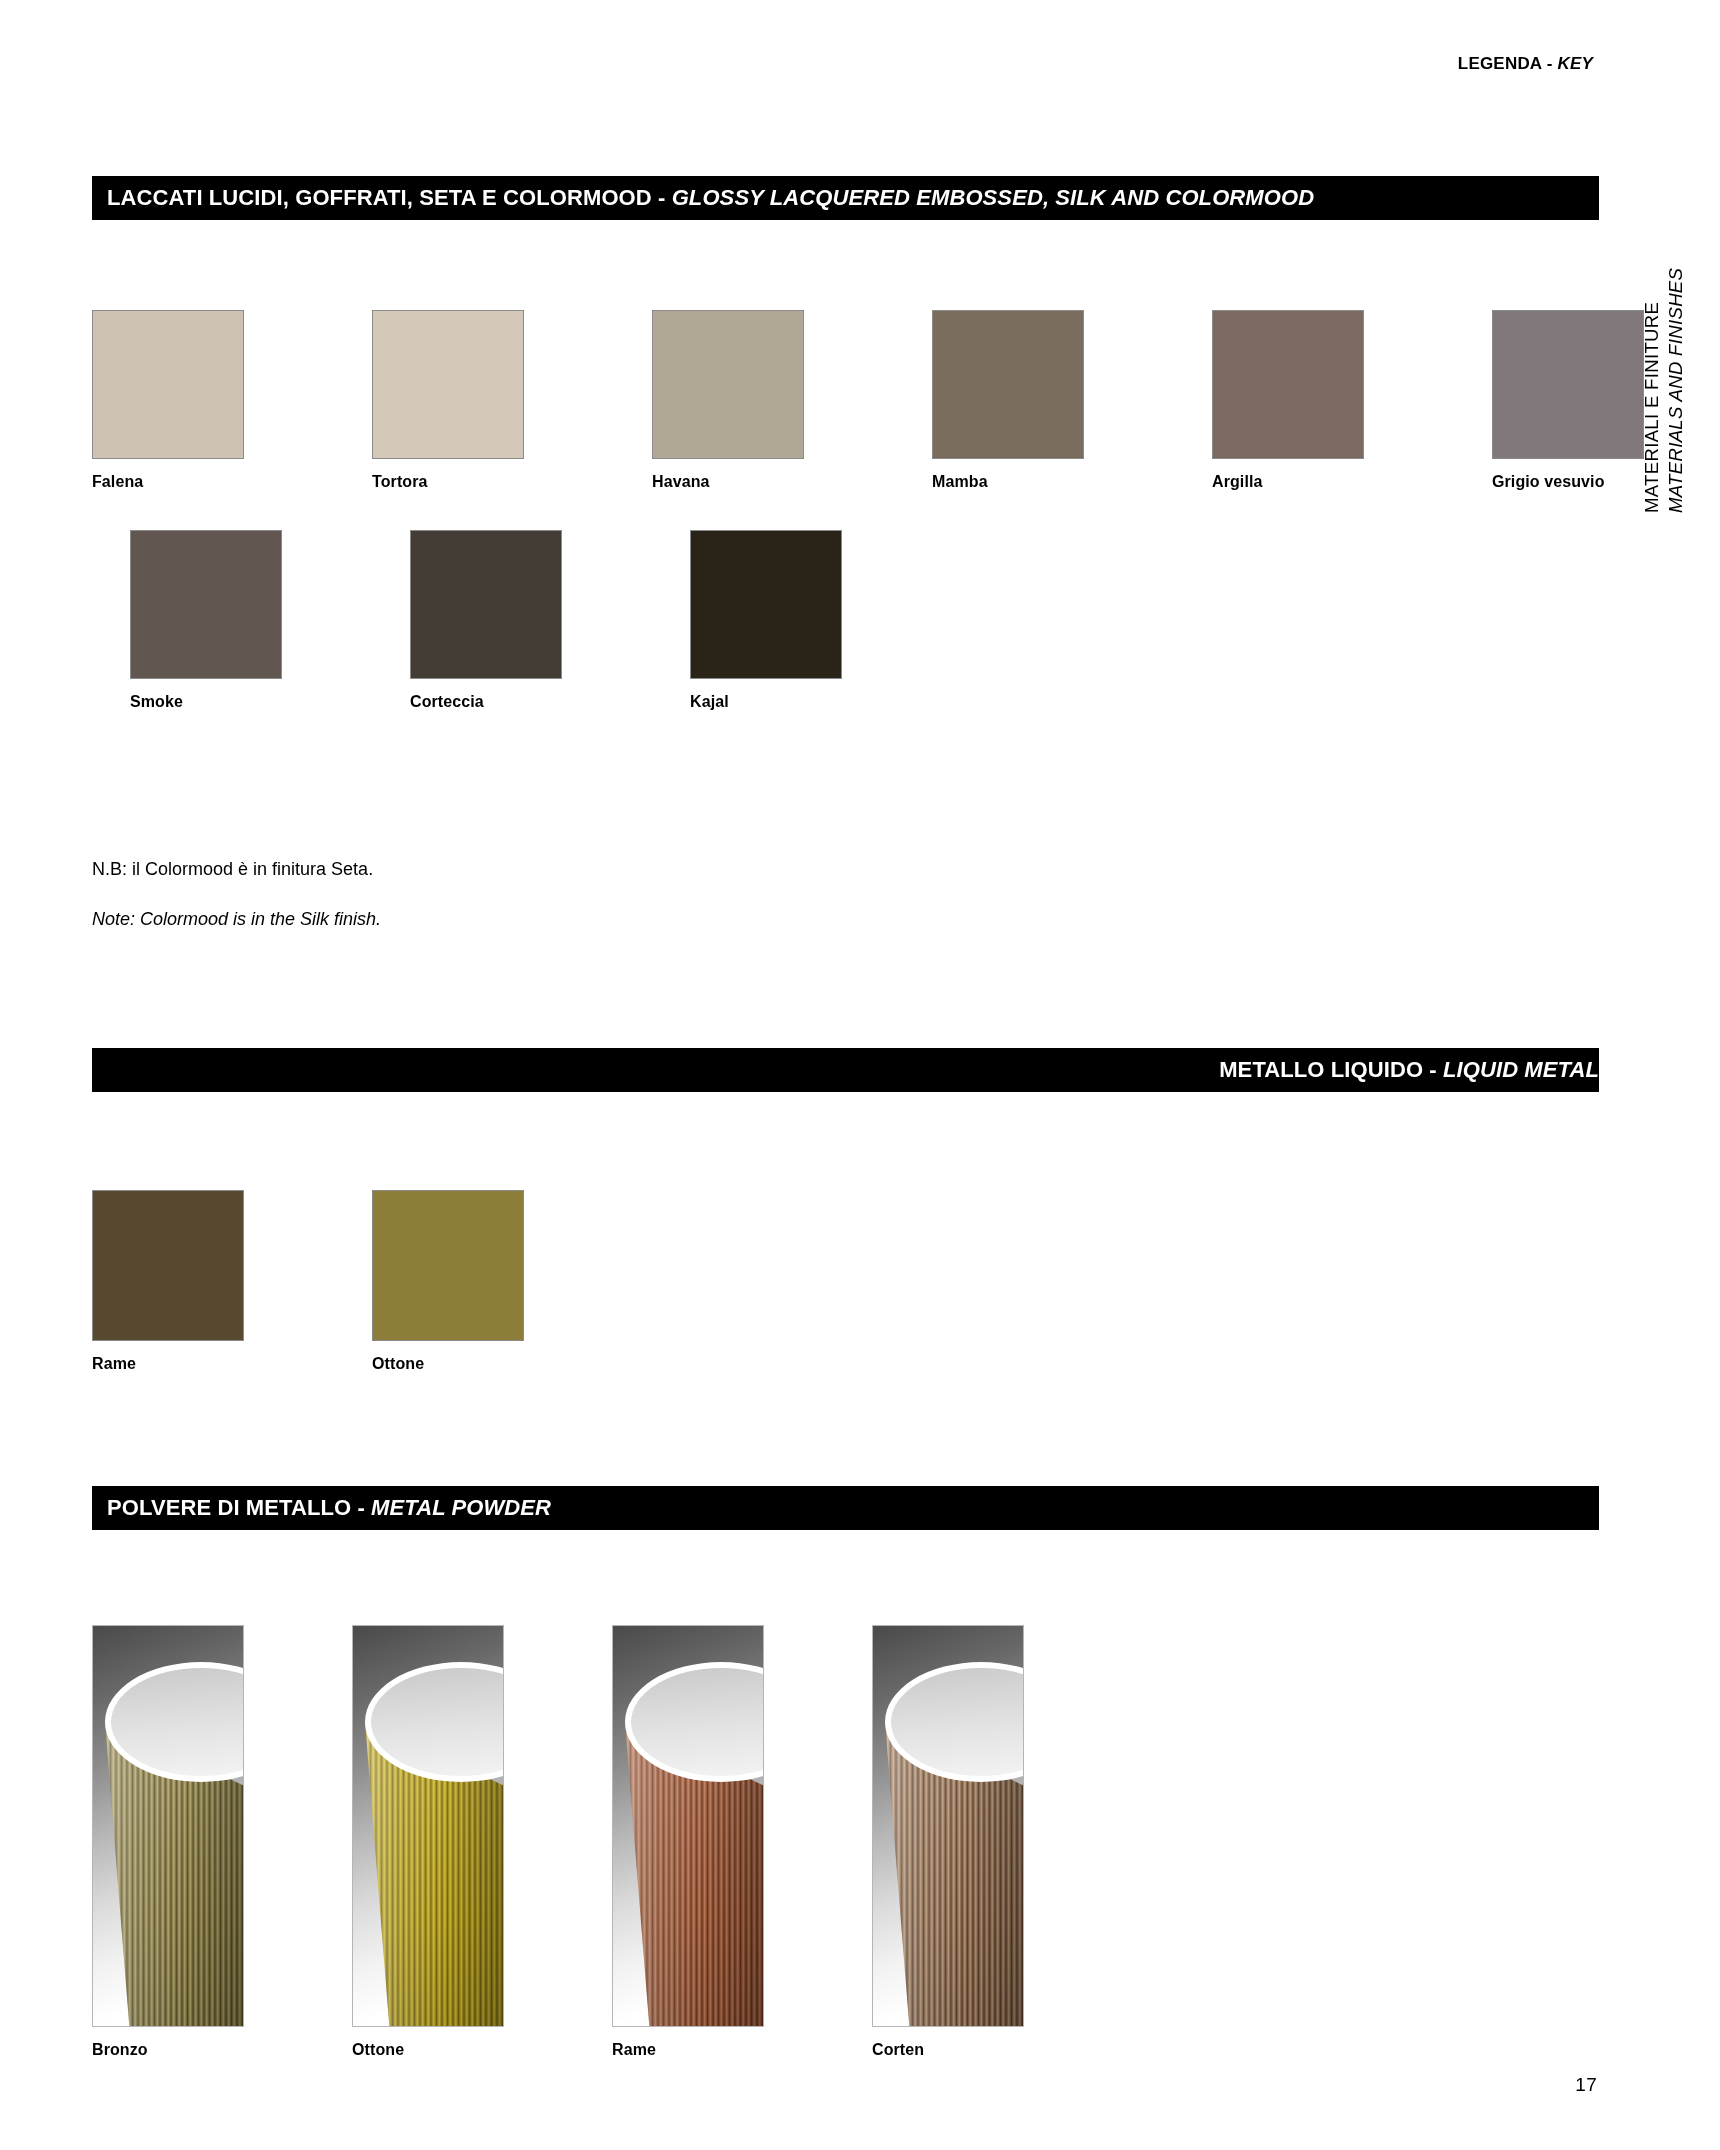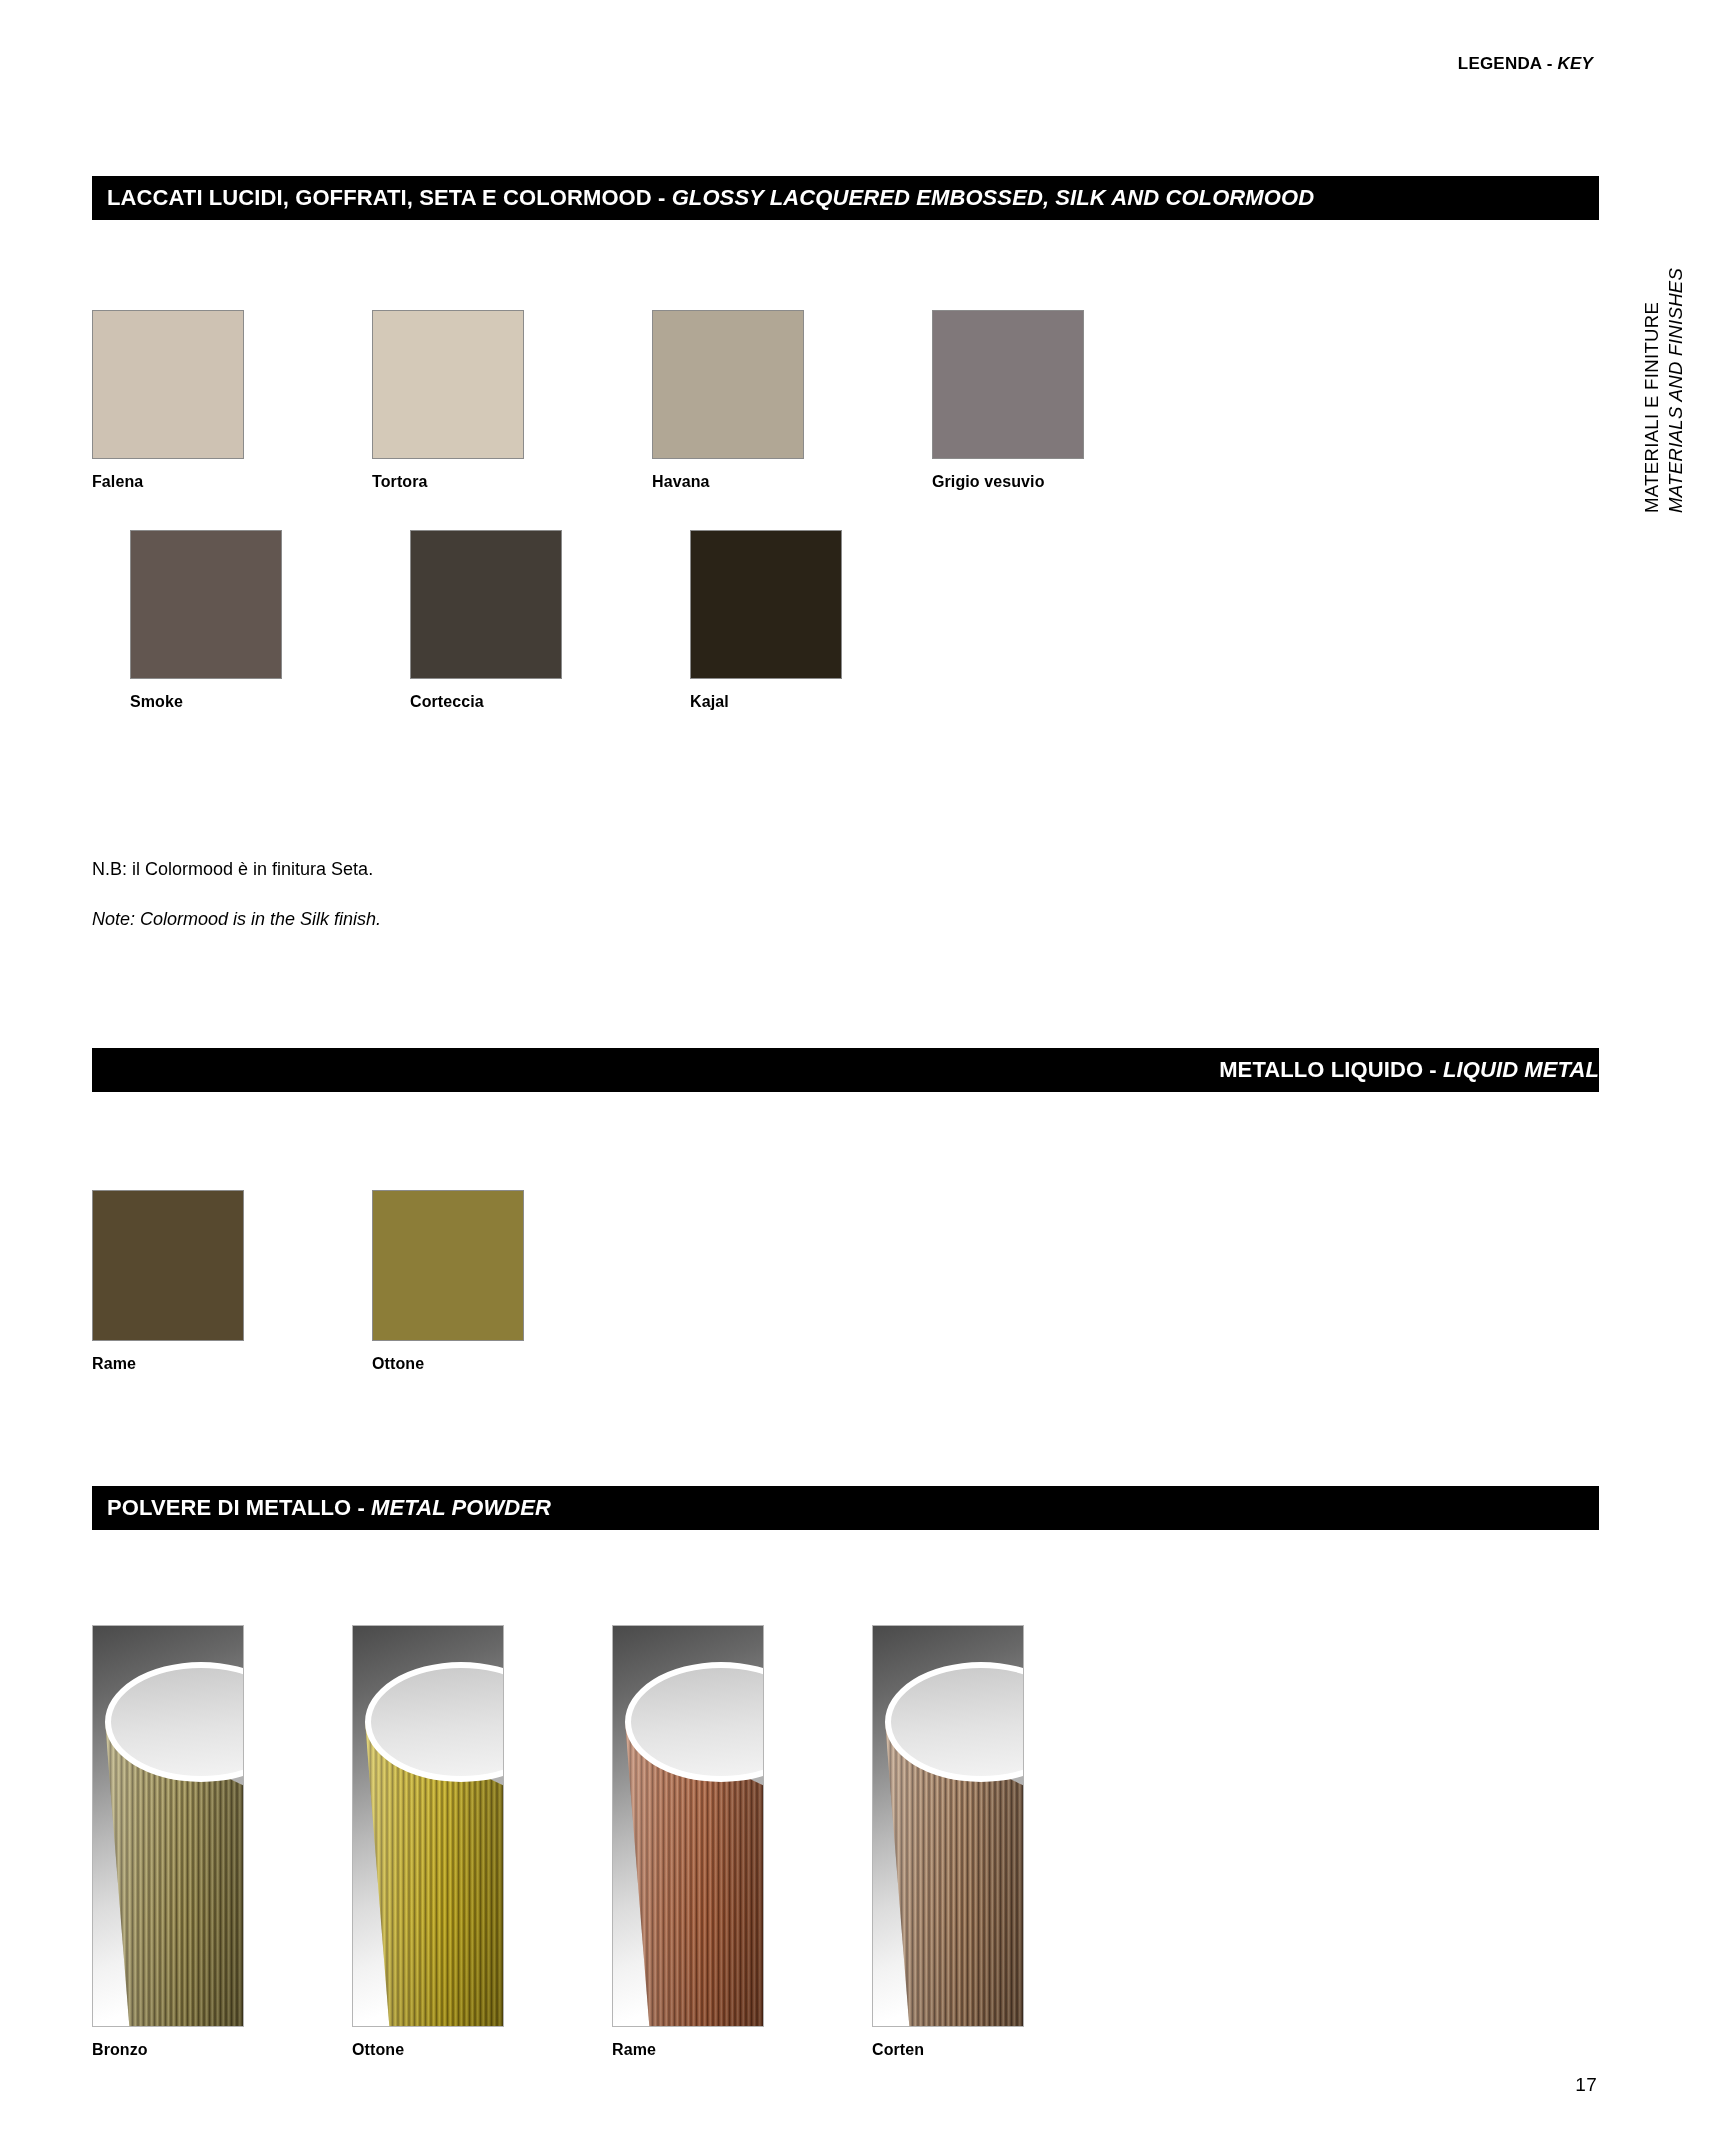--- a/index.html
+++ b/index.html
@@ -211,20 +211,28 @@
   </div>
   <div class="swatch-cell">
     <div class="swatch" style="background: rgb(212, 201, 184);"></div>
     <div class="swatch-label">Tortora</div>
   </div>
   <div class="swatch-cell">
     <div class="swatch" style="background: rgb(177, 167, 149);"></div>
     <div class="swatch-label">Havana</div>
   </div>
   <div class="swatch-cell">
+    <div class="swatch" style="background: rgb(122, 109, 93);"></div>
+    <div class="swatch-label">Mamba</div>
+  </div>
+  <div class="swatch-cell">
+    <div class="swatch" style="background: rgb(123, 106, 98);"></div>
+    <div class="swatch-label">Argilla</div>
+  </div>
+  <div class="swatch-cell">
     <div class="swatch" style="background: rgb(128, 120, 122);"></div>
     <div class="swatch-label">Grigio vesuvio</div>
   </div>
 </div>
 
 <div class="swatch-row" id="row-laccati-2">
   <div class="swatch-cell">
     <div class="swatch" style="background: rgb(98, 86, 80);"></div>
     <div class="swatch-label">Smoke</div>
   </div>

